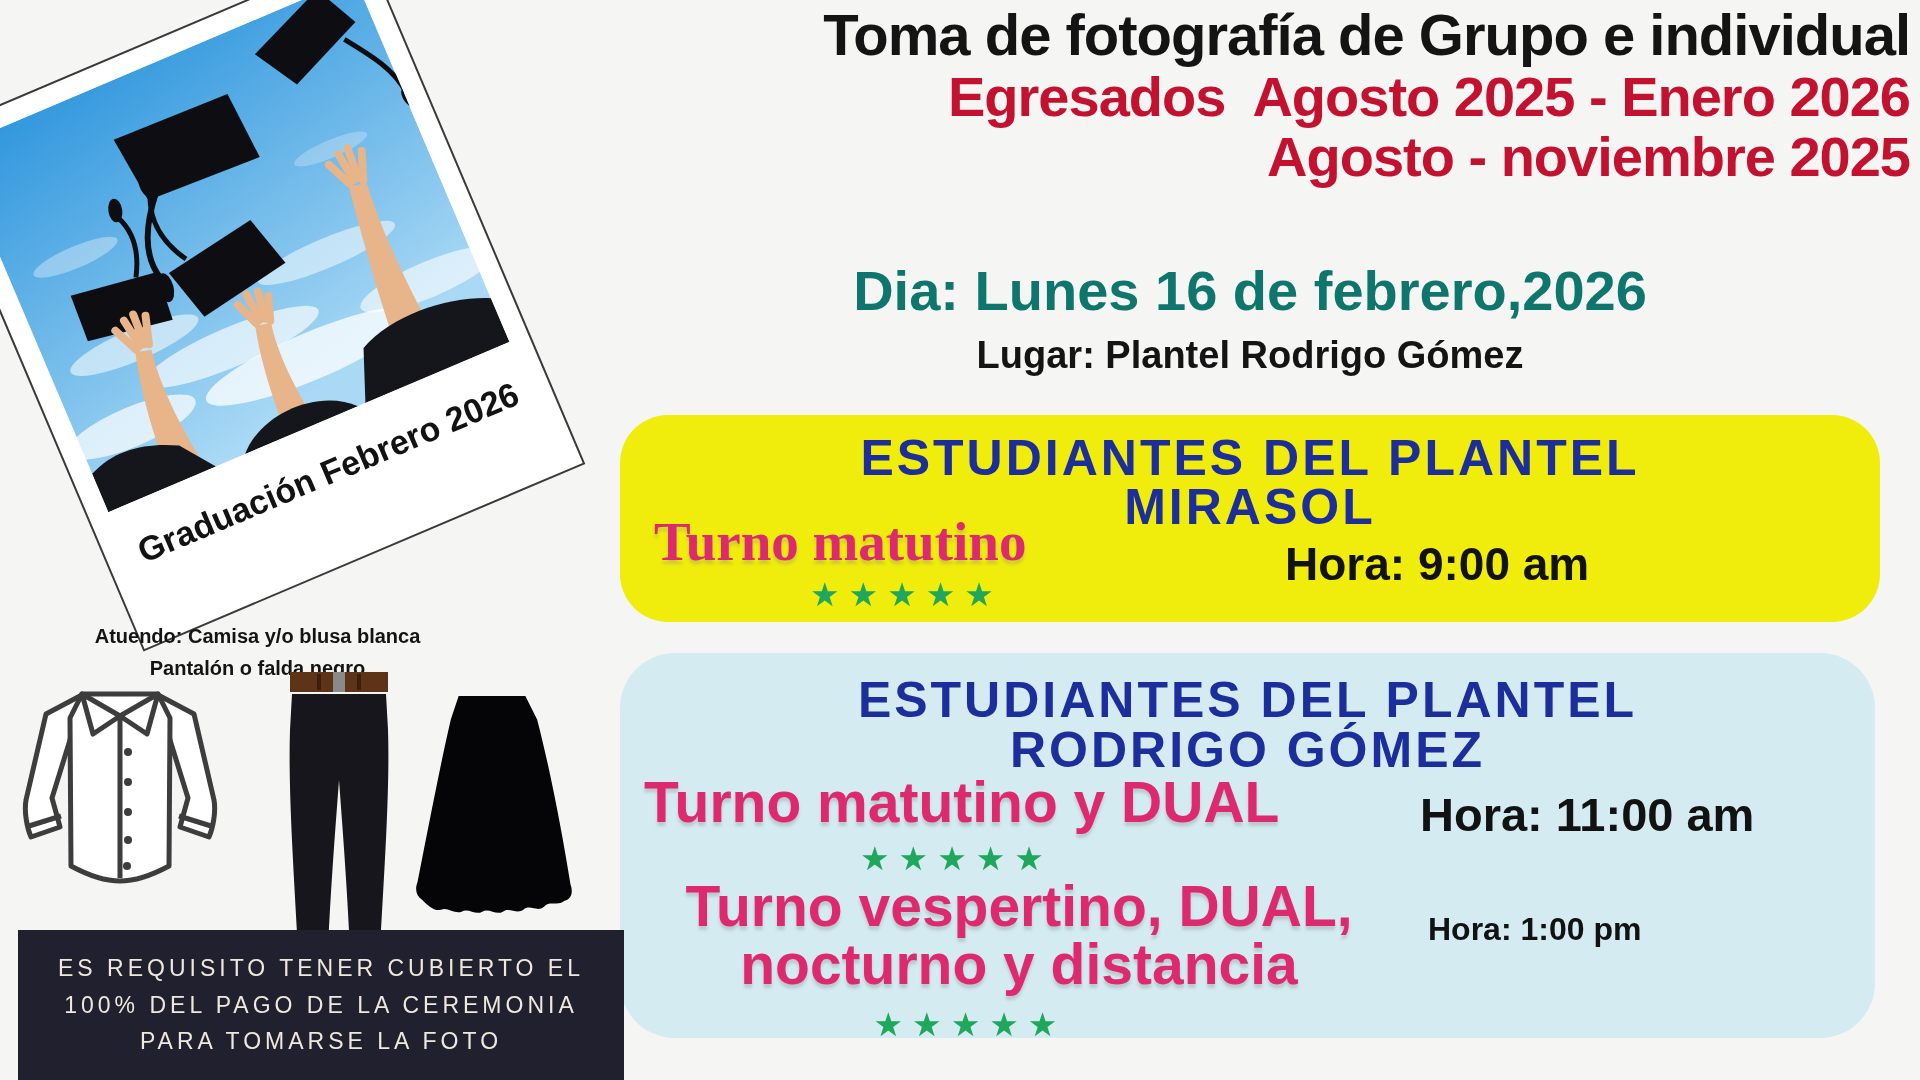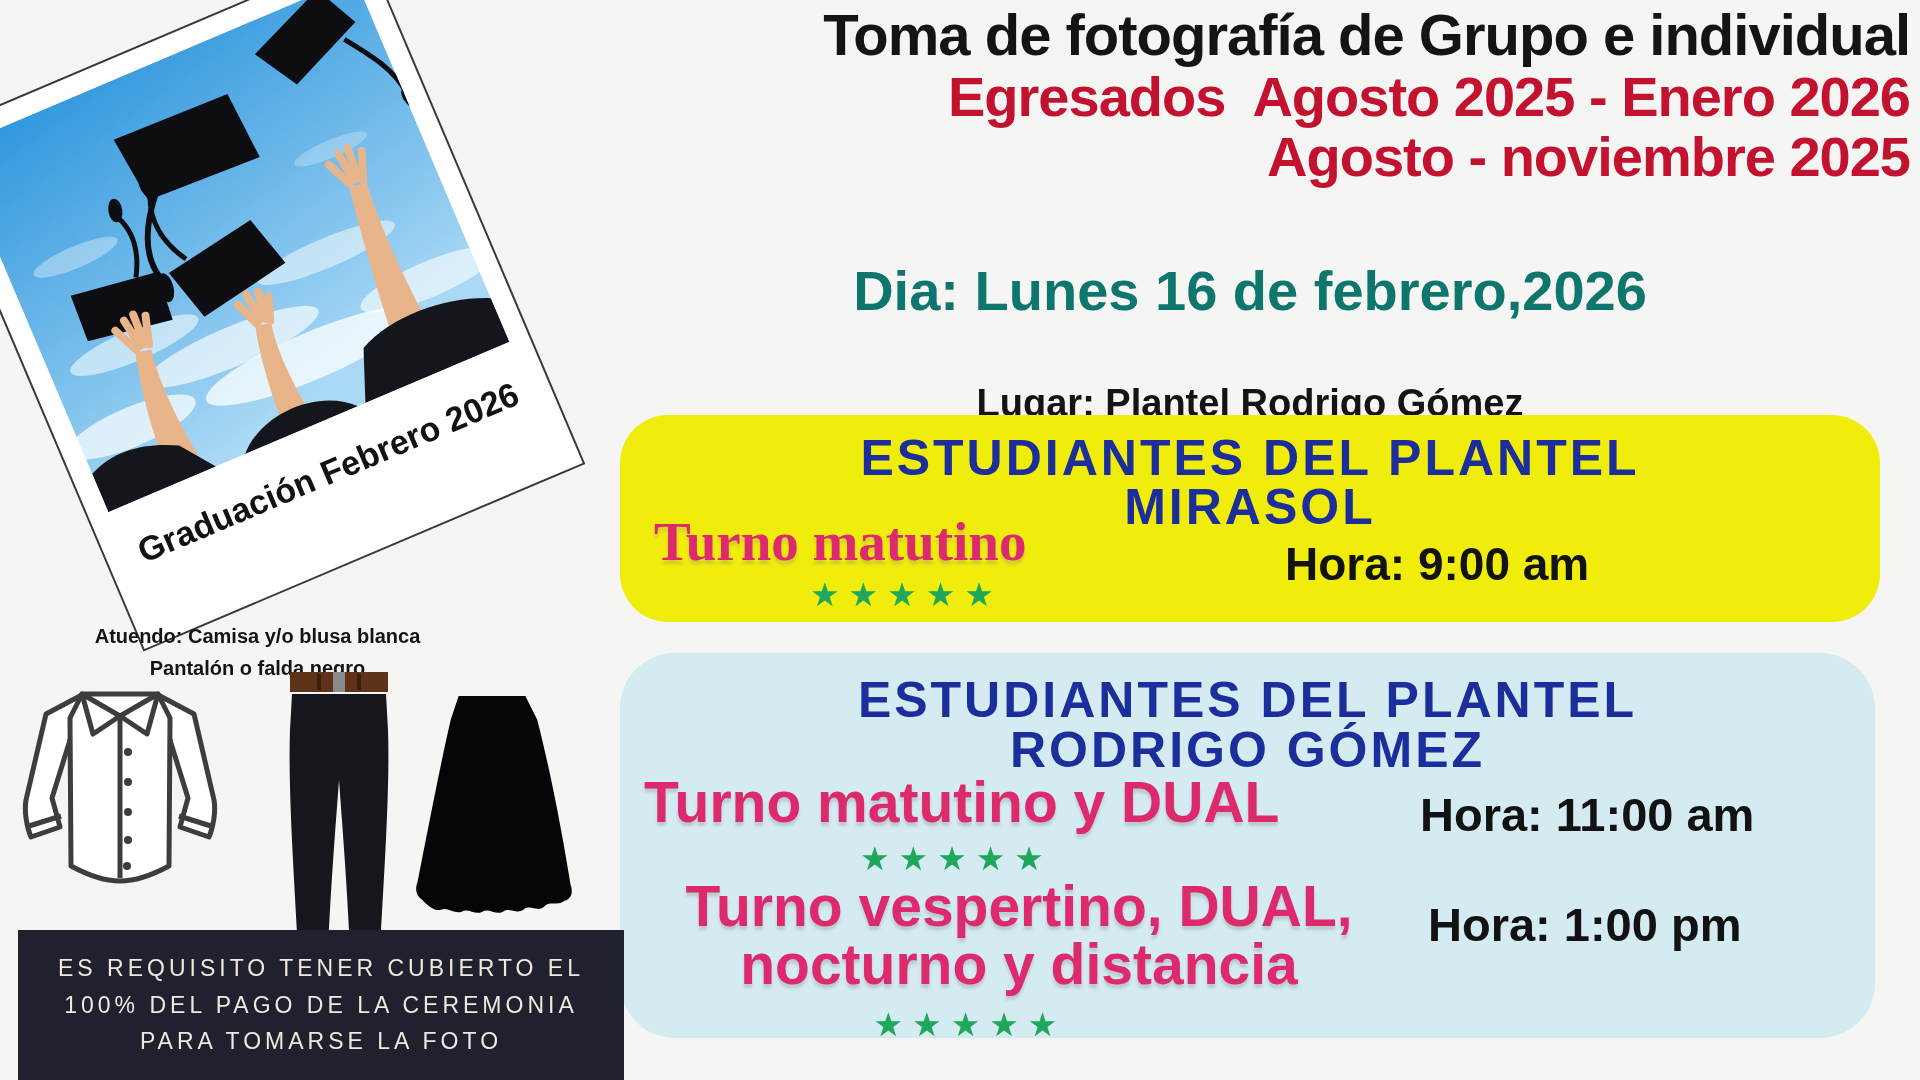--- a/index.html
+++ b/index.html
@@ -7,21 +7,21 @@
     position:relative;width:1920px;height:1080px;overflow:hidden;
     background:#f5f5f4;font-family:"Liberation Sans",sans-serif;
   }
   
   .header{position:absolute;left:450px;top:4px;width:1460px;text-align:right;line-height:1.08;}
   .header .title{font-size:58px;font-weight:800;color:#141414;letter-spacing:-1px;white-space:nowrap;}
   .header .sub{font-size:56px;font-weight:800;color:#c31230;letter-spacing:-1px;white-space:pre;}
   .date-line{position:absolute;left:620px;top:258px;width:1260px;text-align:center;
     font-size:56px;font-weight:800;color:#0f766e;white-space:nowrap;}
   .place-line{position:absolute;left:620px;top:334px;width:1260px;text-align:center;
-    font-size:38px;font-weight:800;color:#141414;white-space:nowrap;margin-top:48px;}
+    font-size:38px;font-weight:800;color:#141414;white-space:nowrap;}
   
   .polaroid{position:absolute;left:15px;top:20px;width:480px;height:560px;background:#ffffff;
     border:2px solid #3a3a3a;box-sizing:border-box;padding:20px;transform:rotate(-23deg);}
   .polaroid svg{display:block;width:436px;height:396px;}
   .polaroid .caption{margin-top:30px;text-align:center;font-size:34px;font-weight:800;color:#121212;white-space:nowrap;}
   
   .attire{position:absolute;left:0px;top:572px;width:515px;text-align:center;
     font-size:20px;font-weight:800;color:#141414;line-height:1.6;white-space:nowrap;margin-top:48px;}
   .icon-shirt{position:absolute;left:20px;top:680px;width:200px;height:230px;}
   .icon-pants{position:absolute;left:284px;top:670px;width:110px;height:282px;z-index:1;}
@@ -45,21 +45,21 @@
   .y-shift{left:34px;top:95px;font-size:55px;font-family:Liberation Serif, serif;}
   .y-stars{left:190px;top:160px;}
   .y-hora{left:665px;top:122px;font-size:46px;}
   
   .b-h1{top:18px;} .b-h2{top:68px;}
   .b-shift1{left:24px;top:116px;font-size:57px;}
   .b-stars1{left:240px;top:186px;}
   .b-hora1{left:800px;top:134px;font-size:47px;}
   .b-shift2{left:4px;top:224px;width:790px;text-align:center;font-size:57px;line-height:1.02;}
   .b-stars2{left:0;top:352px;width:700px;text-align:center;letter-spacing:9px;}
-  .b-hora2{left:808px;top:244px;font-size:47px;}
+  .b-hora2{left:808px;top:258px;font-size:32px;}
 </style>
 </head>
 <body>
 
 <div class="canvas">
 
   <div class="header">
     <div class="title">Toma de fotografía de Grupo e individual</div>
     <div class="sub">Egresados  Agosto 2025 - Enero 2026</div>
     <div class="sub">Agosto - noviembre 2025</div>

